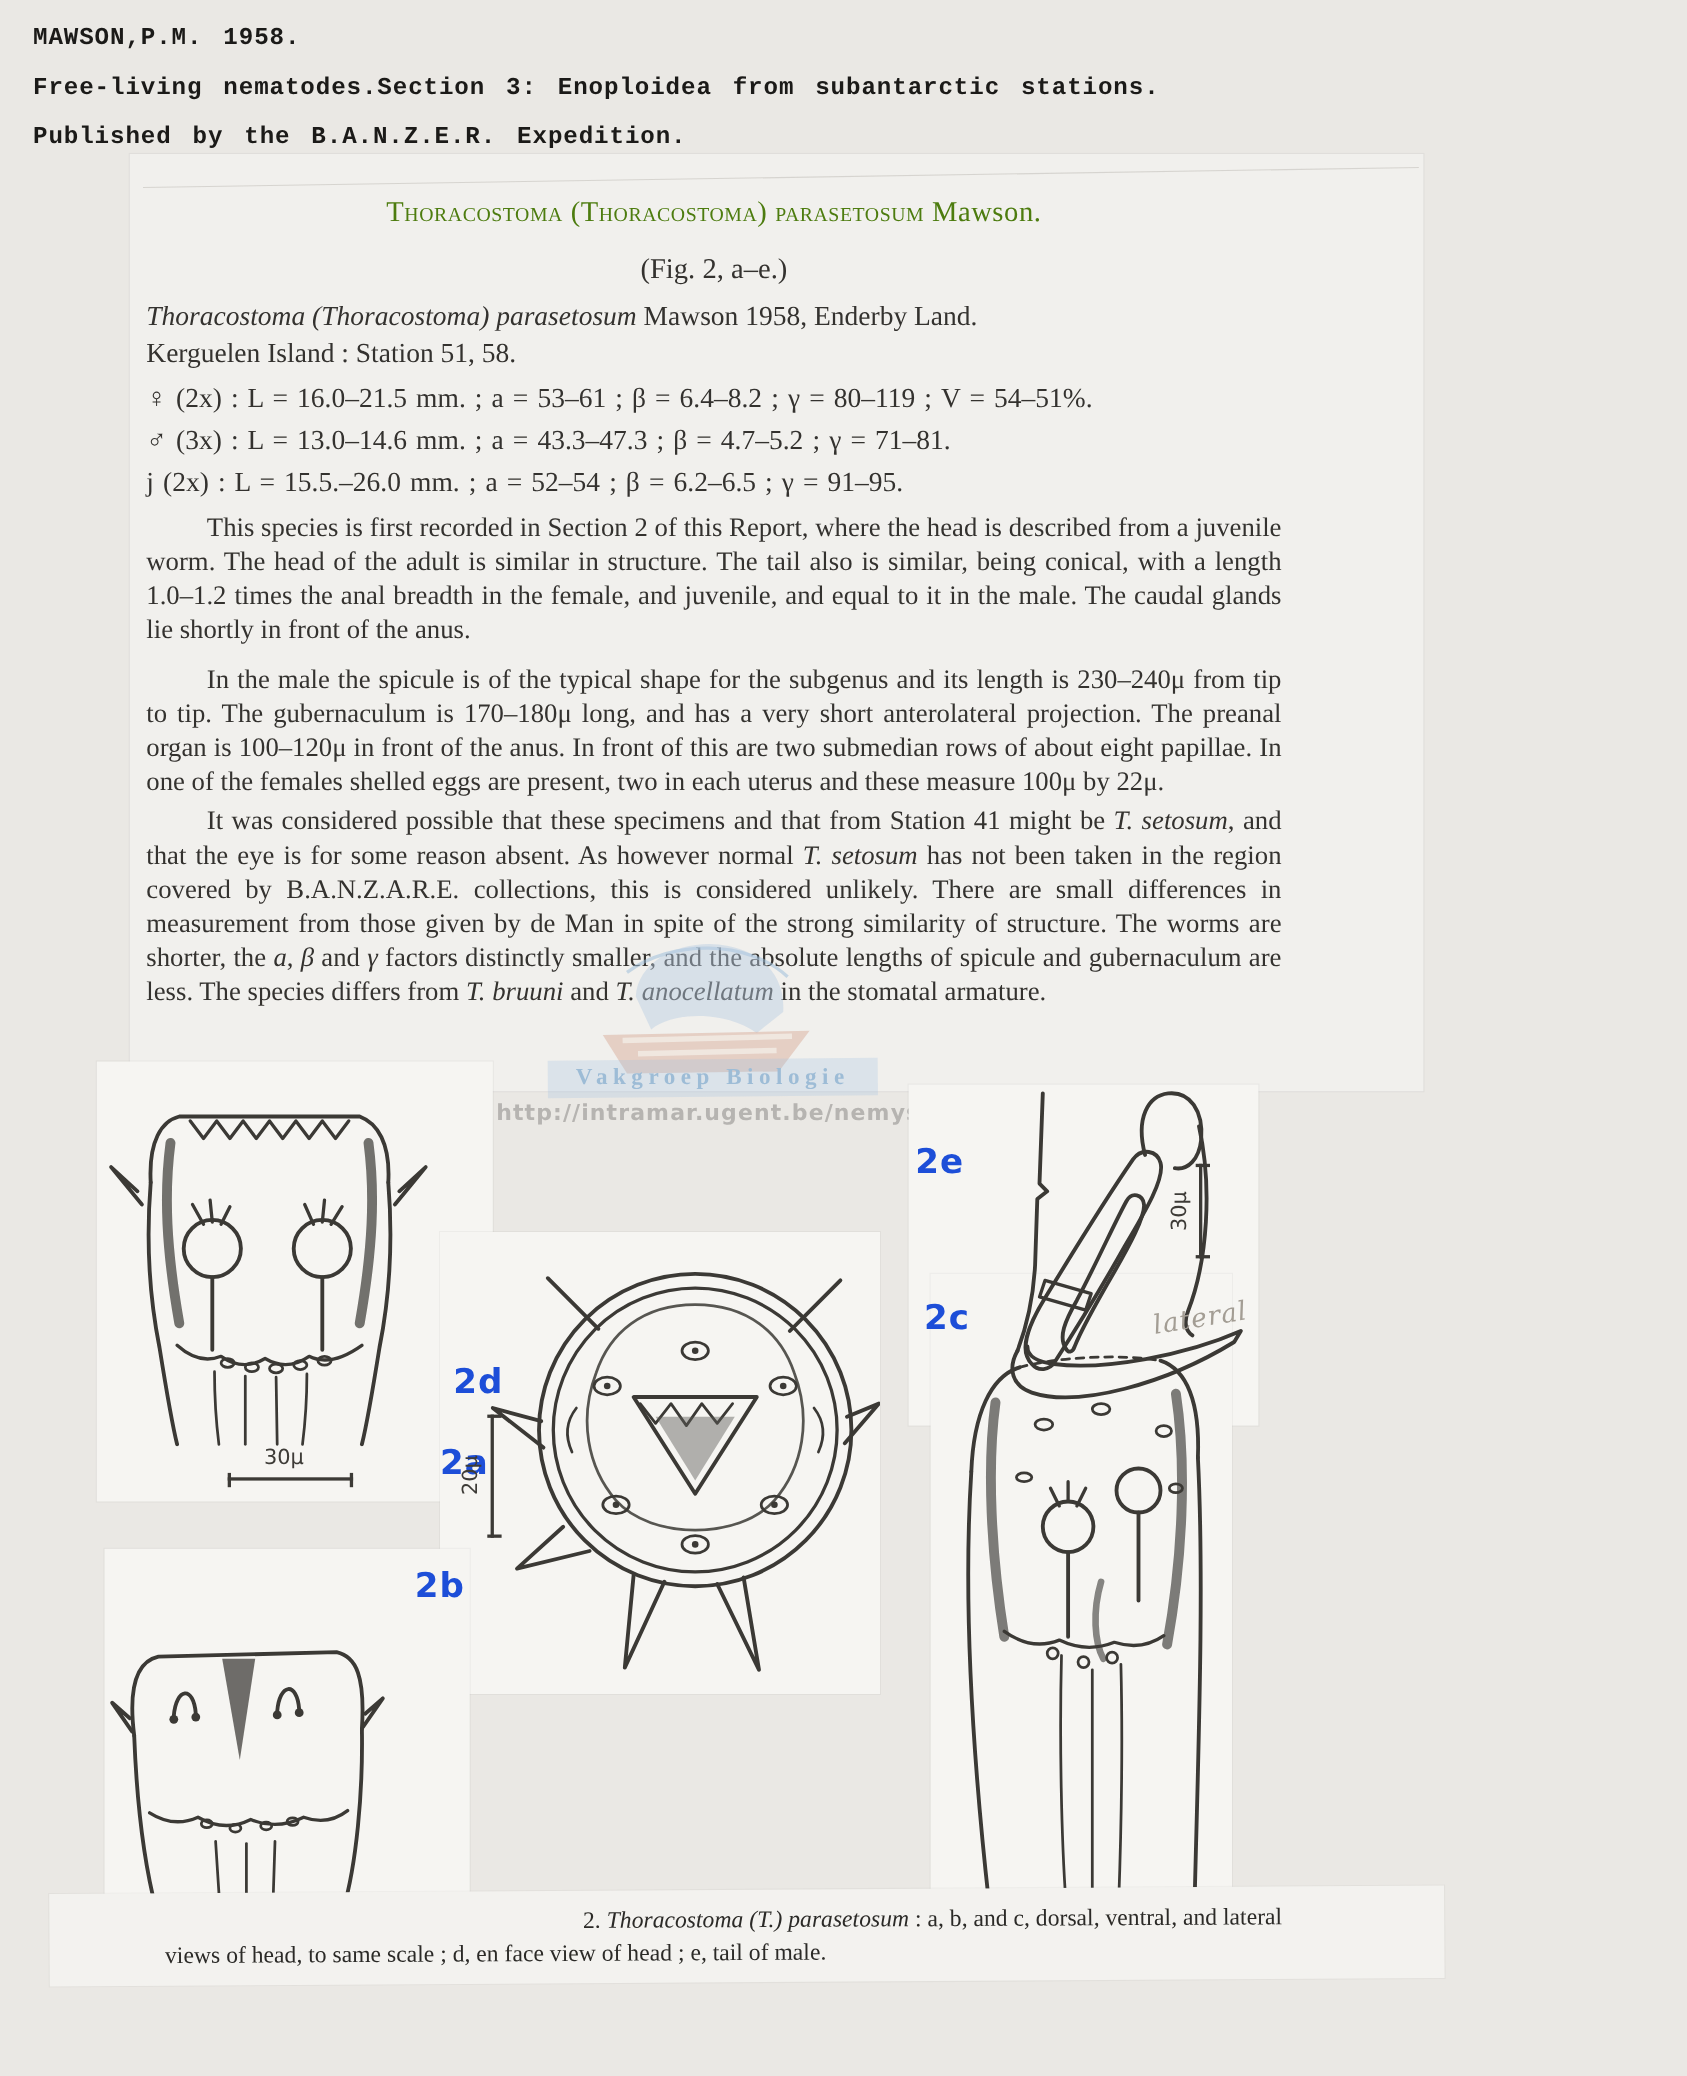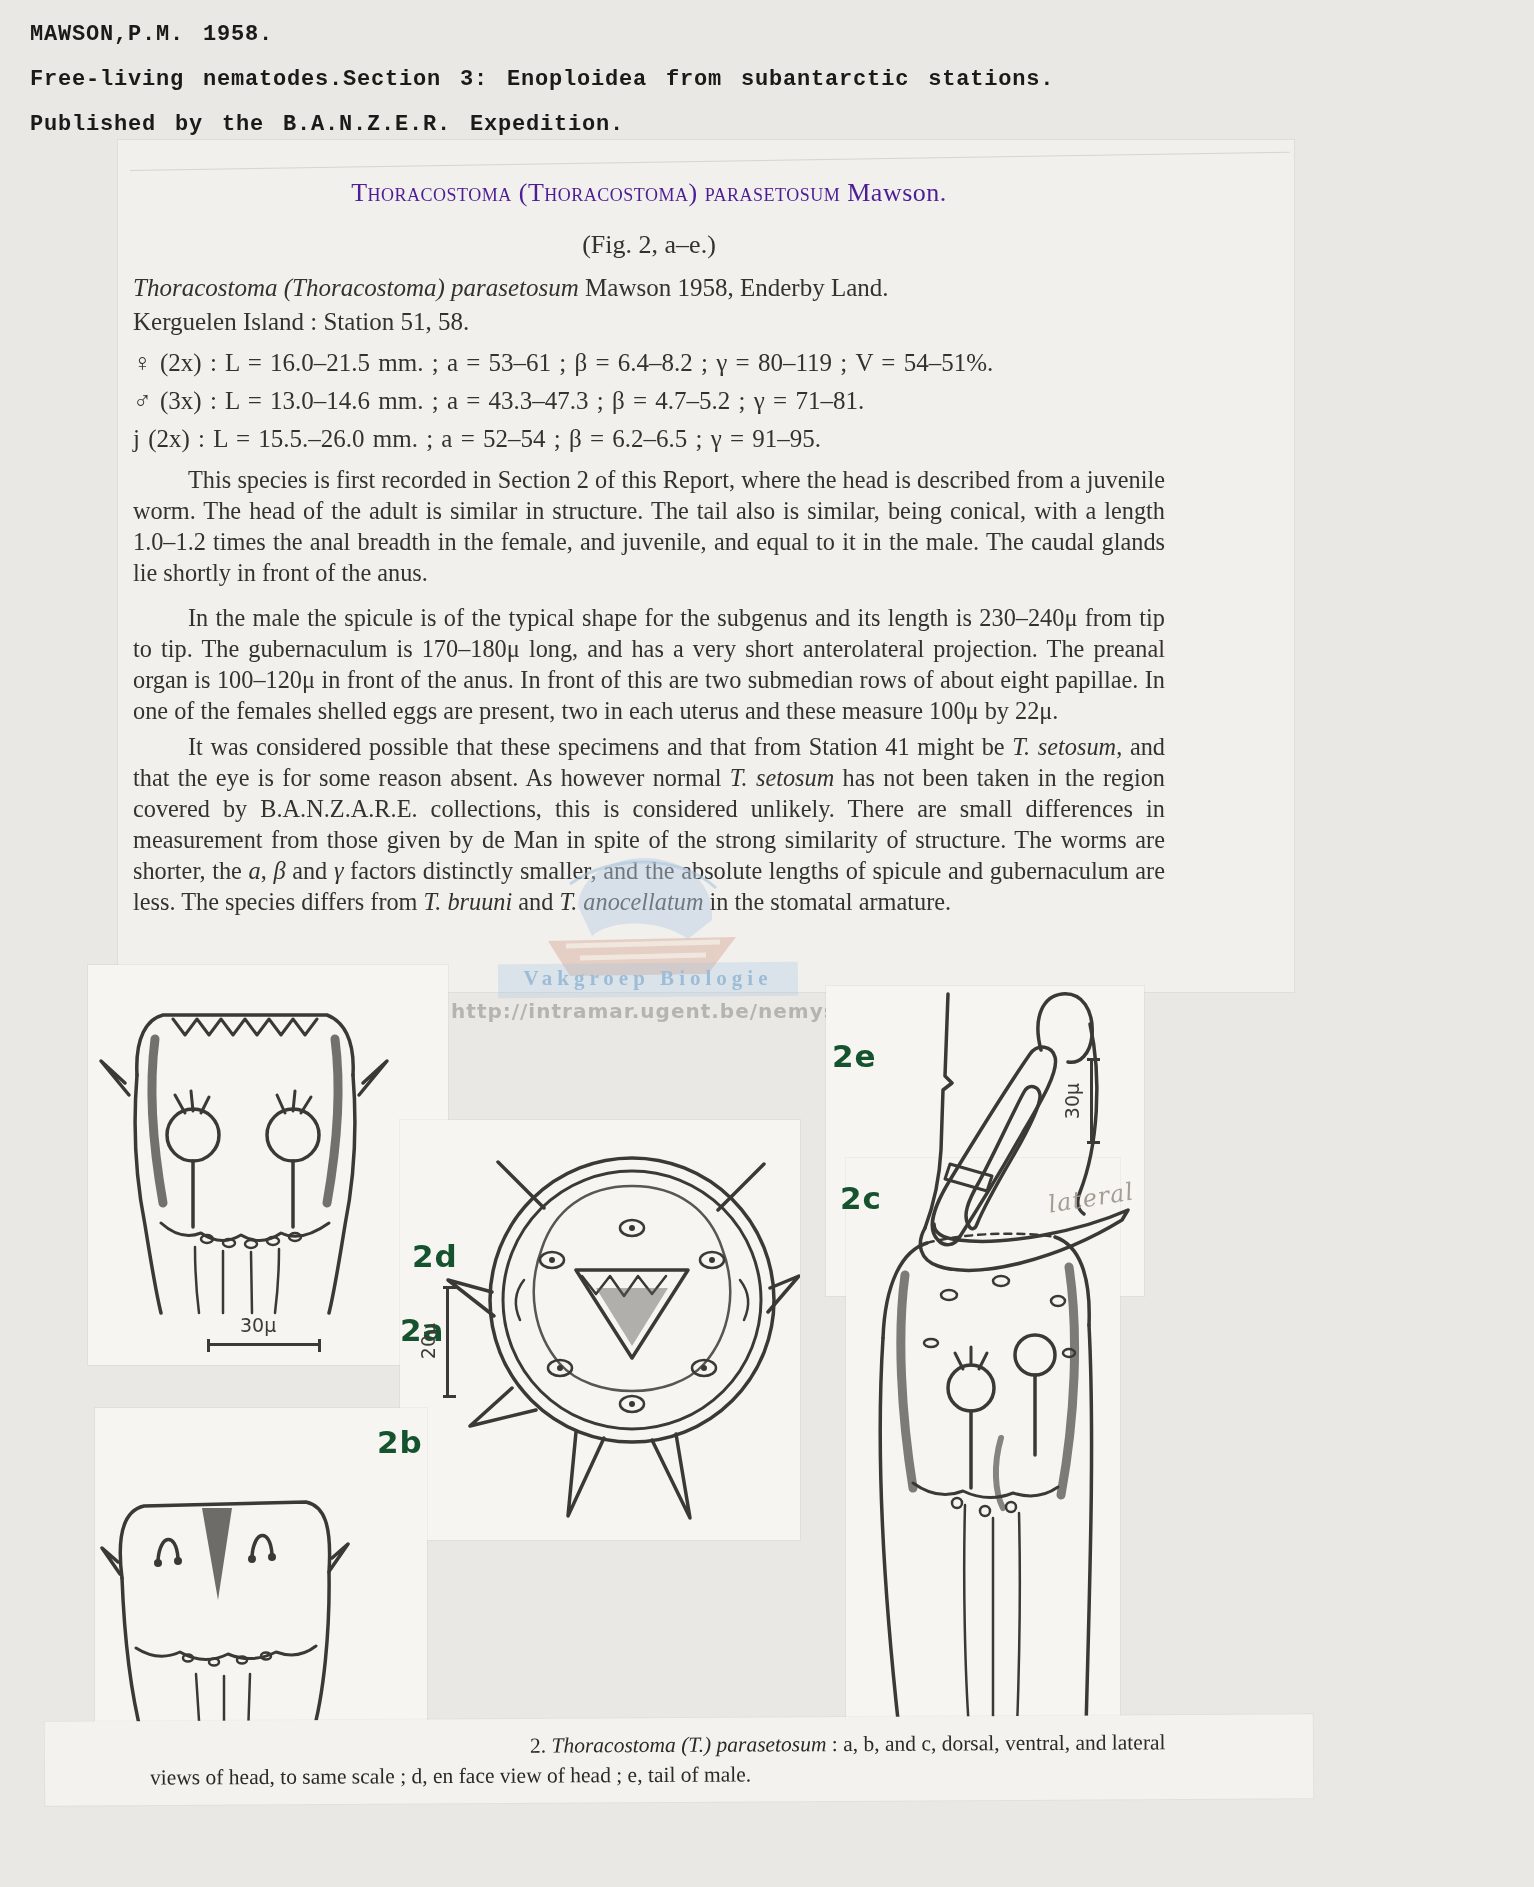--- a/index.html
+++ b/index.html
@@ -11,42 +11,42 @@
   .seam{position:absolute;left:130px;top:170px;width:1160px;height:1px;background:#cfcdc8;
         transform:rotate(-0.9deg);transform-origin:left;opacity:.8;}
   .caption-strip{position:absolute;left:45px;top:1718px;width:1268px;height:84px;background:#f3f2ef;
         transform:rotate(-0.35deg);box-shadow:0 0 0 1px rgba(0,0,0,0.03);}
   
   .typeheader{position:absolute;left:30px;top:12px;width:1480px;
         font-family:"Liberation Mono", monospace;font-weight:700;font-size:22px;line-height:45px;
         letter-spacing:.8px;word-spacing:5px;color:#1b1a18;}
   
   .textcol{position:absolute;left:133px;top:178px;width:1032px;color:#34322f;}
-  .title-line{text-align:center;font-size:26px;letter-spacing:.5px;color:#4c1d95;}
+  .title-line{text-align:center;font-size:26px;letter-spacing:.5px;color:#4d7c0f;}
   .title-sc{font-variant:small-caps;}
   .figref{text-align:center;font-size:26px;margin-top:22px;}
   .species{font-size:25px;margin-top:14px;}
   .locality{font-size:25px;margin-top:6px;}
   .measures{margin-top:8px;font-size:25px;line-height:38px;word-spacing:2px;}
   .para{margin:0;text-align:justify;text-indent:55px;font-size:24.3px;line-height:31px;}
   .p1{margin-top:6px;} .p2{margin-top:14px;} .p3{margin-top:5px;}
   
   .wm{position:absolute;pointer-events:none;}
   .wm-band{left:498px;top:963px;width:300px;height:34px;background:rgba(160,195,225,.28);
         transform:rotate(-0.5deg);}
   .wm-text1{left:498px;top:966px;width:300px;text-align:center;
         font-family:Liberation Serif, serif;font-weight:700;font-size:21px;letter-spacing:5px;}
   .wm-text2{left:450px;top:999px;width:396px;text-align:center;
         font-family:"DejaVu Sans", sans-serif;font-weight:700;font-size:20px;letter-spacing:1px;}
   
   .panel{position:absolute;background:#f6f5f2;box-shadow:0 0 0 1px rgba(0,0,0,0.035);}
   .fig-svg{position:absolute;}
   .fig-svg path,.fig-svg polyline,.fig-svg circle,.fig-svg ellipse{vector-effect:none;}
   .figlabel{position:absolute;font-family:"DejaVu Sans", sans-serif;font-weight:700;
-        font-size:31px;color:#14532d;letter-spacing:1px;}
+        font-size:31px;color:#1d4ed8;letter-spacing:1px;}
   .slabel{position:absolute;font-family:"DejaVu Sans", sans-serif;font-size:19px;color:#3d3b37;}
   .vlabel{transform:rotate(-90deg);transform-origin:center;}
   .sbarh{position:absolute;border-top:3px solid #3c3a36;}
   .sbarh i{position:absolute;top:-7px;width:3px;height:13px;background:#3c3a36;}
   .sbarh i.l{left:0;} .sbarh i.r{right:0;}
   .sbarv{position:absolute;border-left:3px solid #3c3a36;}
   .sbarv i{position:absolute;left:-6px;height:3px;width:13px;background:#3c3a36;}
   .sbarv i.t{top:0;} .sbarv i.b{bottom:0;}
   .pencil{position:absolute;font-family:"DejaVu Serif", serif;font-style:italic;font-size:24px;
         color:#a39d94;transform:rotate(-9deg);letter-spacing:1px;}

